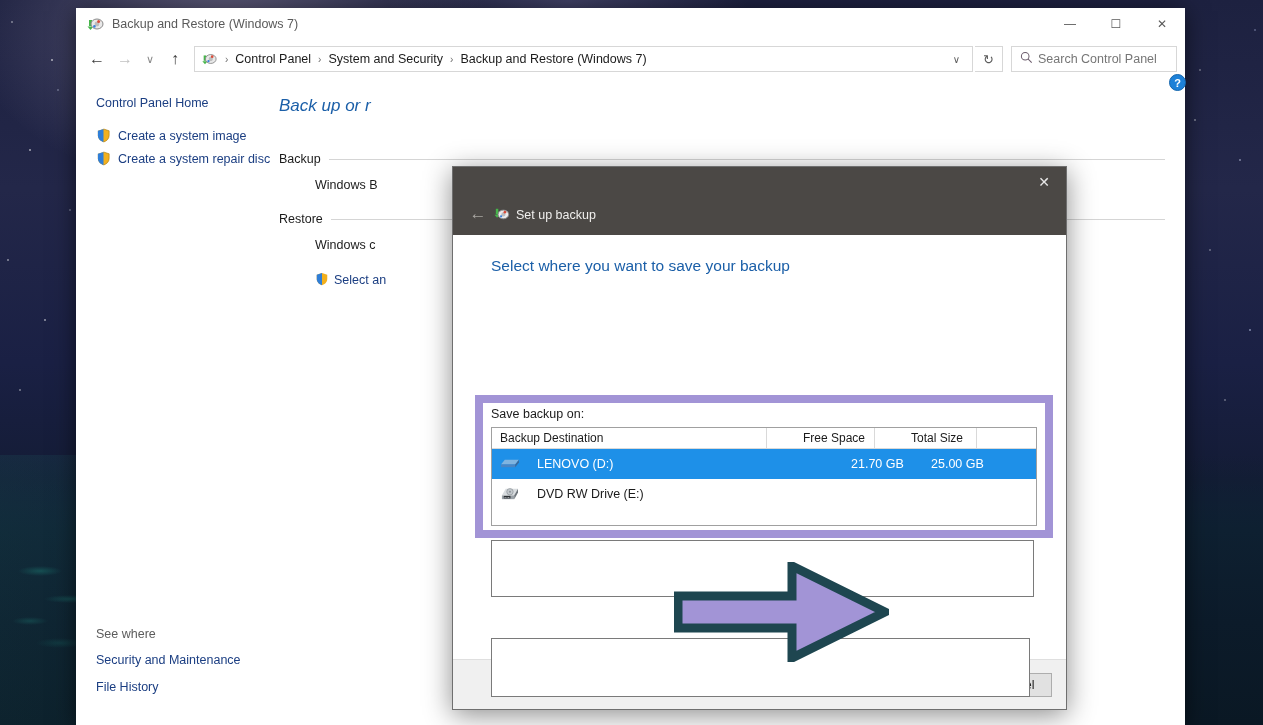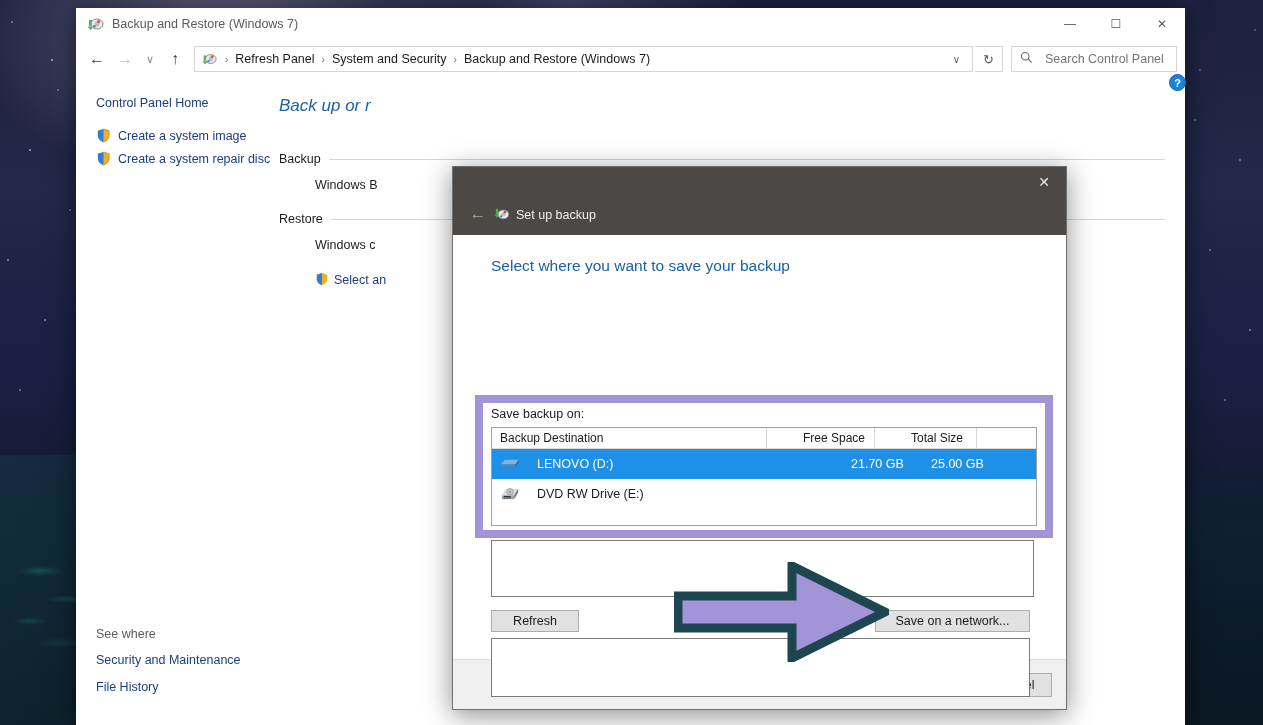--- a/index.html
+++ b/index.html
@@ -100,21 +100,21 @@
   .addressbar .crumb { padding: 0 2px; white-space: nowrap; }
   .addressbar .sep { color: #6d6d6d; padding: 0 5px; font-size: 10px; }
   .addressbar .ab-icon { width: 16px; height: 16px; margin-right: 3px; }
   .addressbar .chev { margin-left: auto; color: #5c5c5c; font-size: 10px; padding: 0 8px; }
   .refreshbtn {
     width: 28px; height: 26px; border: 1px solid #d7d7d7; border-left: none;
     display: flex; align-items: center; justify-content: center; color: #5c5c5c; font-size: 13px;
   }
   .searchbox {
     width: 166px; height: 26px; border: 1px solid #d7d7d7; margin-left: 6px;
-    display: flex; align-items: center; padding-left: 8px; gap: 12px;
+    display: flex; align-items: center; padding-left: 8px; gap: 5px;
     font-size: 12.5px; color: #767676;
   }
 
   .body-area { flex: 1; display: flex; position: relative; background: #fff; min-height: 0; }
   .sidebar { width: 203px; padding: 18px 0 0 20px; position: relative; }
   .sidebar .cph {
     font-size: 12.5px; color: #1b3e82; margin-bottom: 18px; cursor: pointer;
   }
   .side-link {
     display: flex; align-items: center; gap: 7px; font-size: 12.5px;
@@ -271,21 +271,21 @@
         <svg width="16" height="16" viewBox="0 0 18 18">
           <path d="M3 11 L3 5 L6 5 L6 11 Z" fill="#46b54a"></path>
           <path d="M1.5 11.5 L7.5 11.5 L4.5 15 Z" fill="#46b54a"></path>
           <ellipse cx="11" cy="9" rx="6" ry="5" fill="#e9e9e9" stroke="#8a8a8a"></ellipse>
           <circle cx="11" cy="9" r="2.4" fill="#bdbdbd"></circle>
           <circle cx="12.6" cy="6.4" r="1.5" fill="#d94b3a"></circle>
           <circle cx="8.4" cy="11.4" r="1.3" fill="#3a7fd9"></circle>
         </svg>
       </span>
       <span class="sep">›</span>
-      <span class="crumb">Refresh Panel</span>
+      <span class="crumb">Control Panel</span>
       <span class="sep">›</span>
       <span class="crumb">System and Security</span>
       <span class="sep">›</span>
       <span class="crumb">Backup and Restore (Windows 7)</span>
       <span class="chev">∨</span>
     </div>
     <div class="refreshbtn">↻</div>
 
     <div class="searchbox">
       <span class="ic">
@@ -426,24 +426,20 @@
               </div>
               <div class="cell c2"></div>
               <div class="cell c3"></div>
               <div class="cell c4"></div>
             </div>
           </div>
         </div>
 
         <div class="emptybox1"></div>
 
-        <div class="btnrow">
-          <div class="btn btn-refresh">Refresh</div>
-          <div class="btn btn-network">Save on a network...</div>
-        </div>
 
         <div class="emptybox2"></div>
       </div>
 
       <div class="dlg-foot">
         <div class="btn btn-next">Next</div>
         <div class="btn btn-cancel">Cancel</div>
       </div>
     </div>
   </div>

